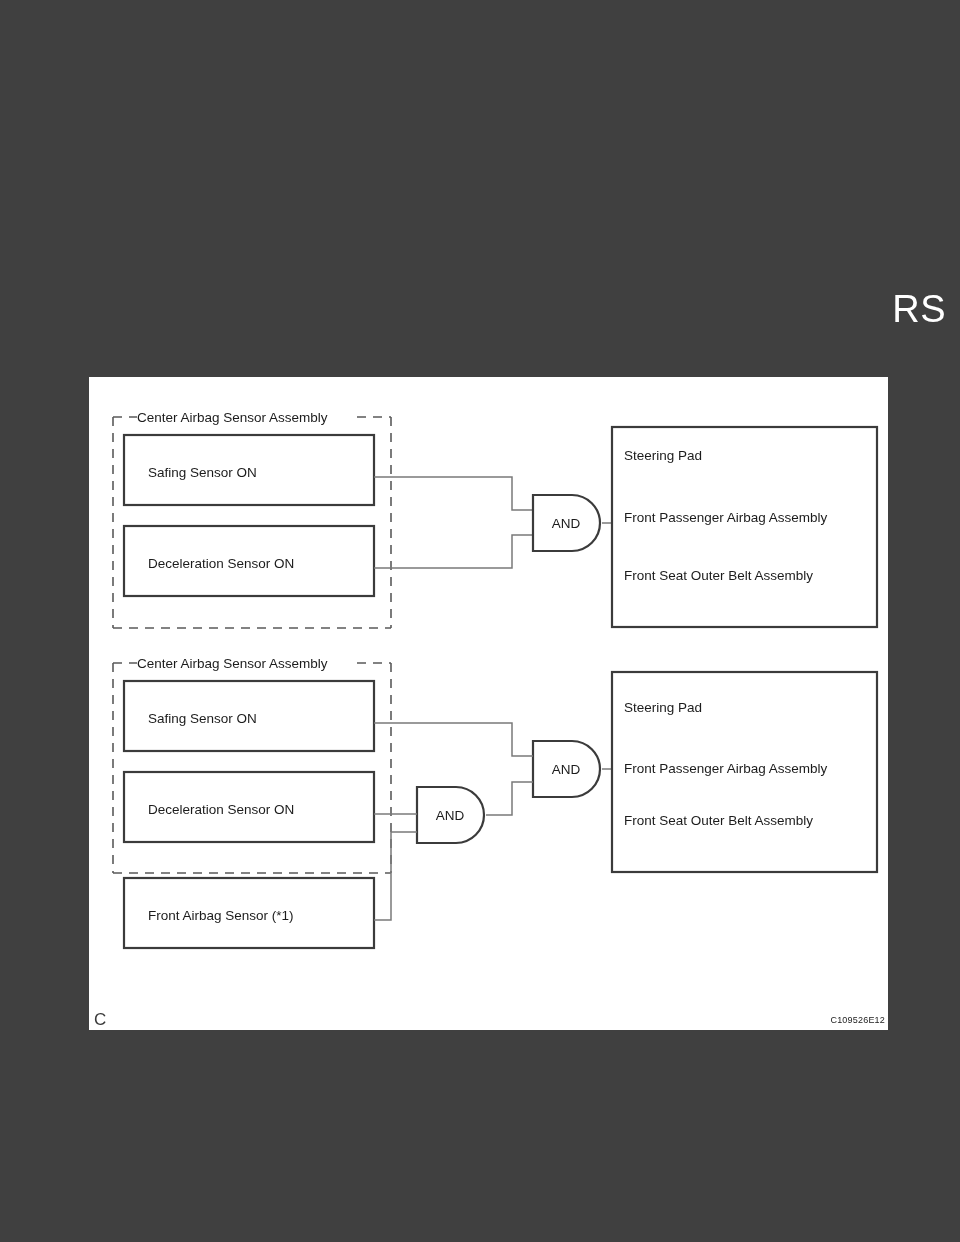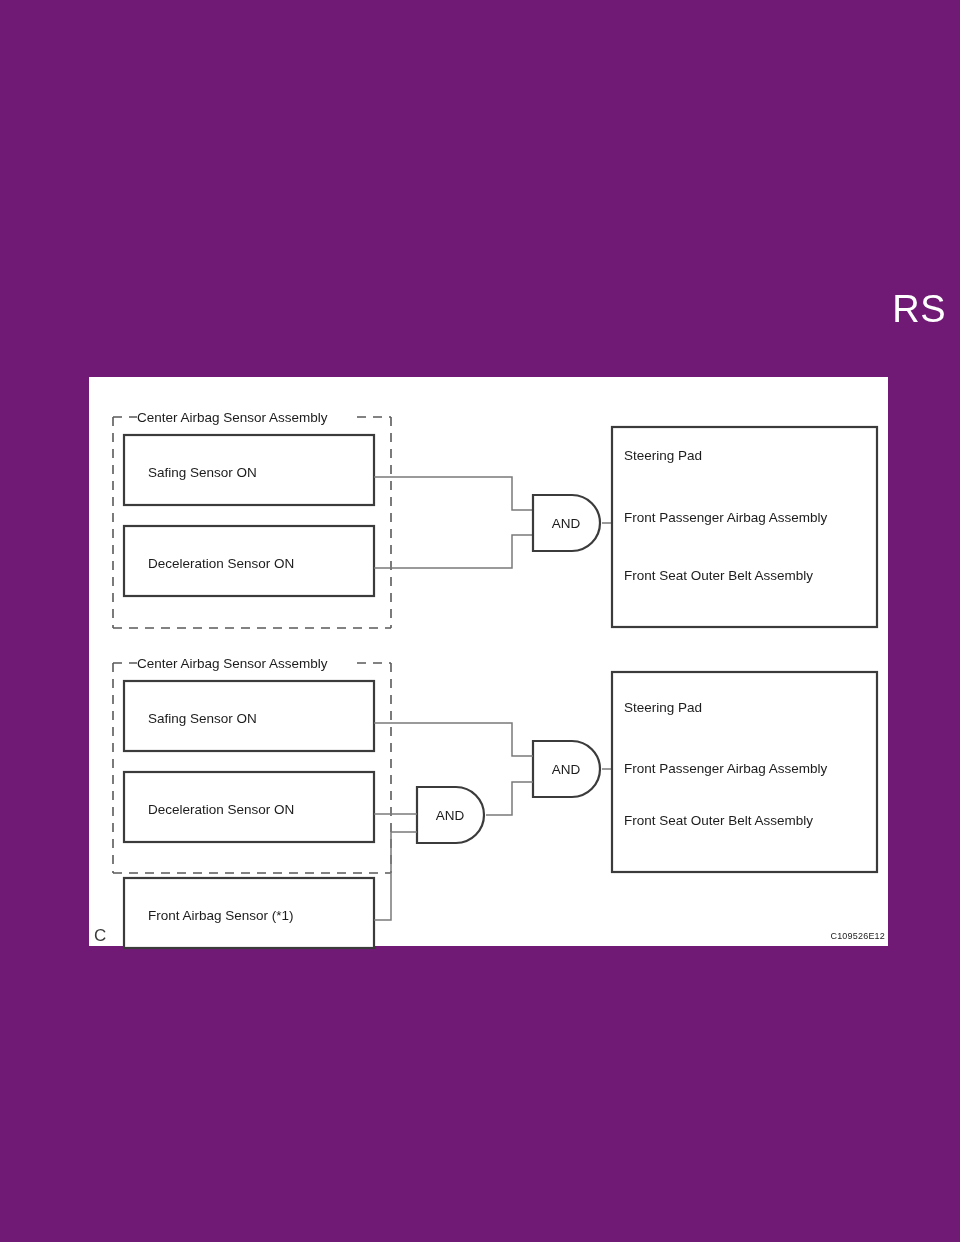--- a/index.html
+++ b/index.html
@@ -13,41 +13,41 @@
     position: relative;
     overflow: hidden;
     font-family: "Liberation Sans", sans-serif;
     color: #ffffff;
   }
 
   
   #page-root {
     position: absolute;
     inset: 0;
-    background: #701a75;
+    background: #404040;
   }
 
   .section-tab {
     position: absolute;
     right: 14px;
     top: 290px;
     font-size: 38px;
     font-weight: 400;
     letter-spacing: 0.5px;
     color: #ffffff;
     line-height: 1;
   }
 
   
   .content-panel {
     position: absolute;
     left: 89px;
     top: 377px;
     width: 799px;
-    height: 569px;
+    height: 653px;
     background: #ffffff;
   }
 
   .corner-letter {
     position: absolute;
     left: 5px;
     bottom: 2px;
     font-size: 17px;
     color: #3a3a3a;
     font-family: "Liberation Sans", sans-serif;

